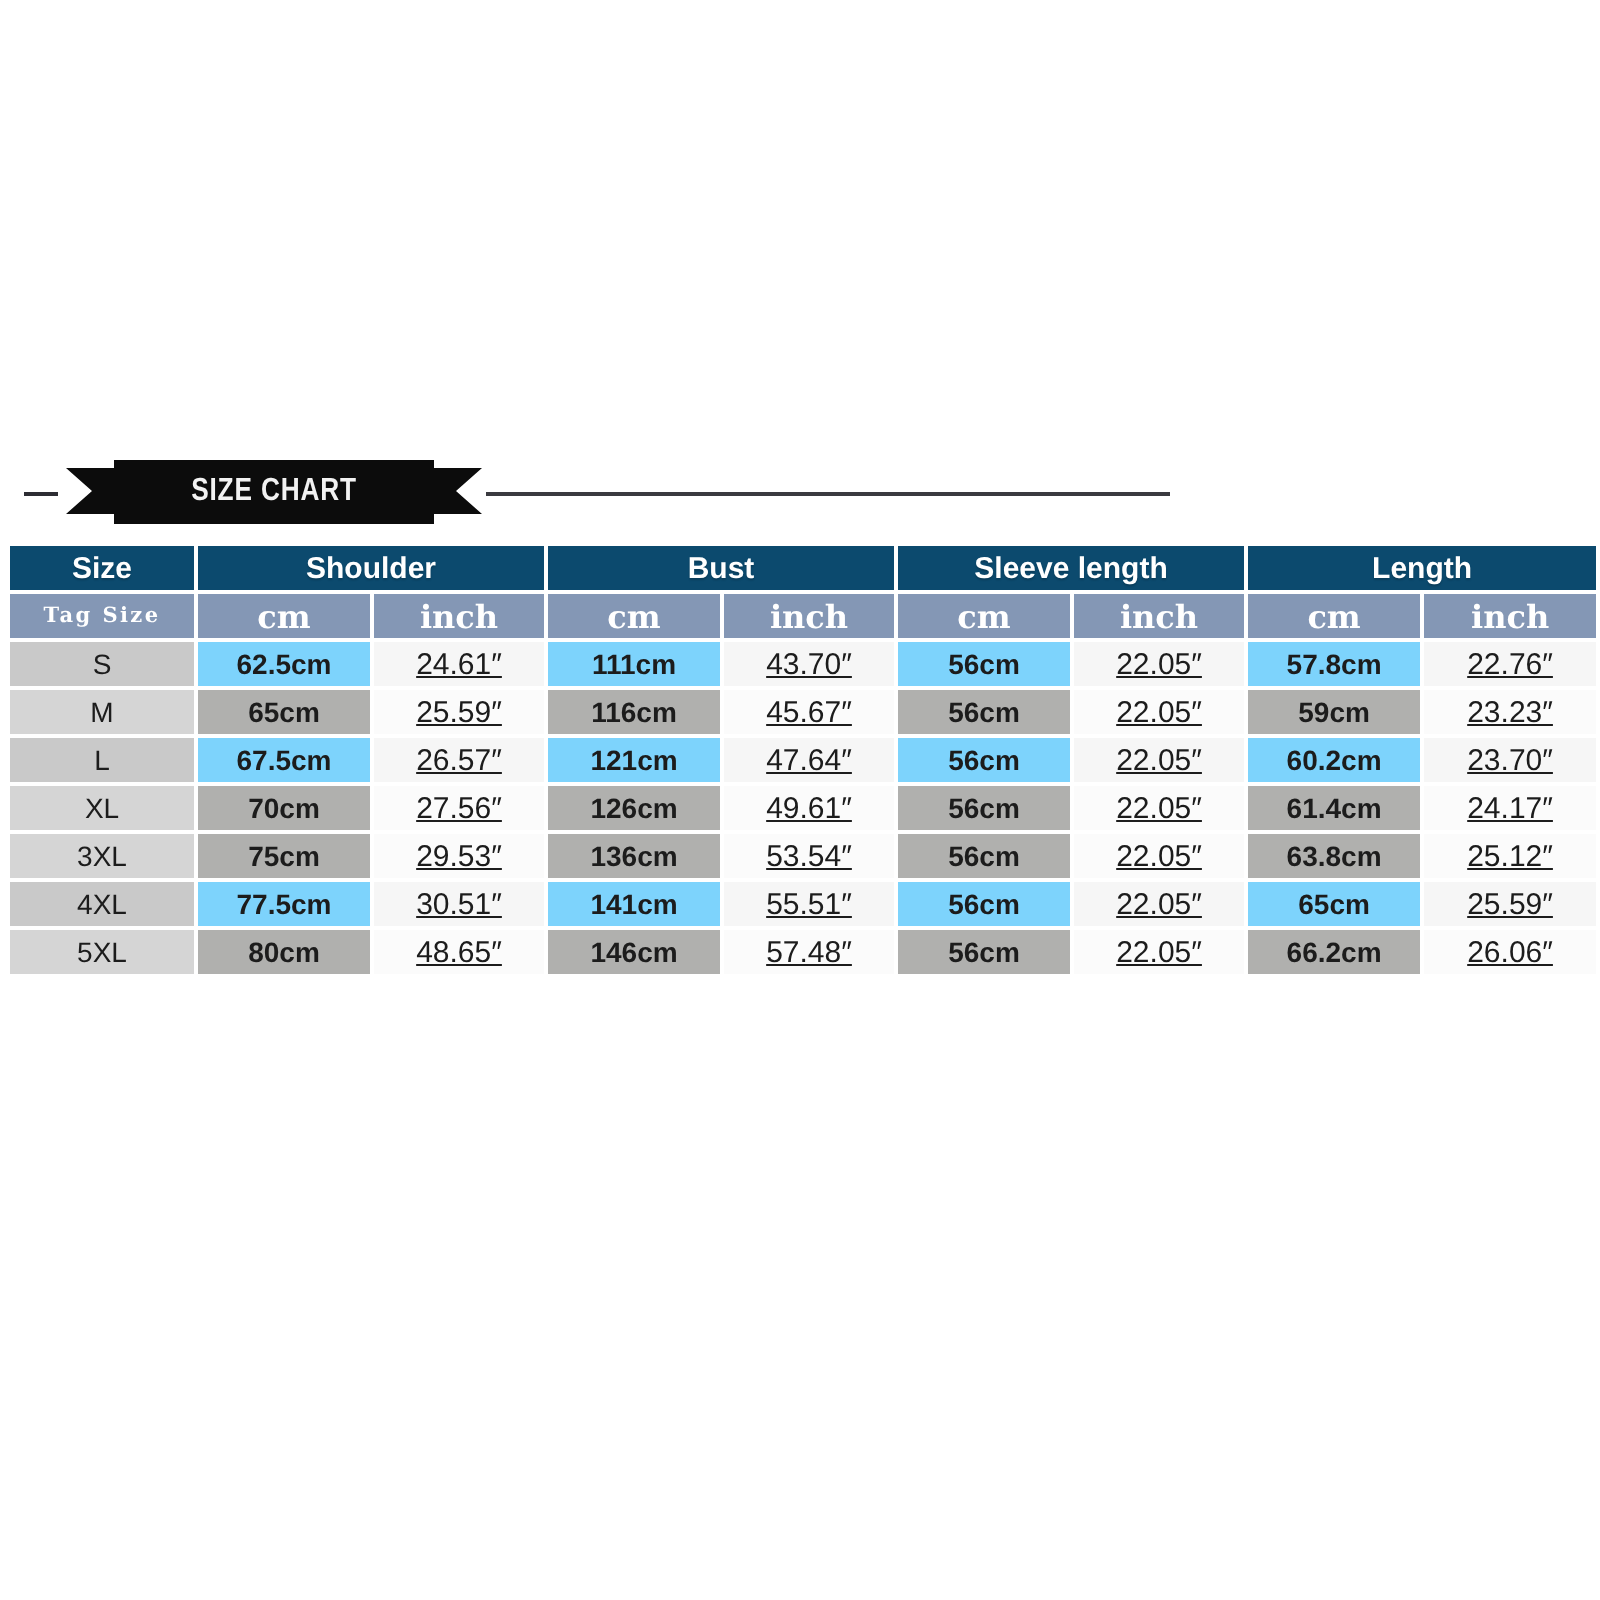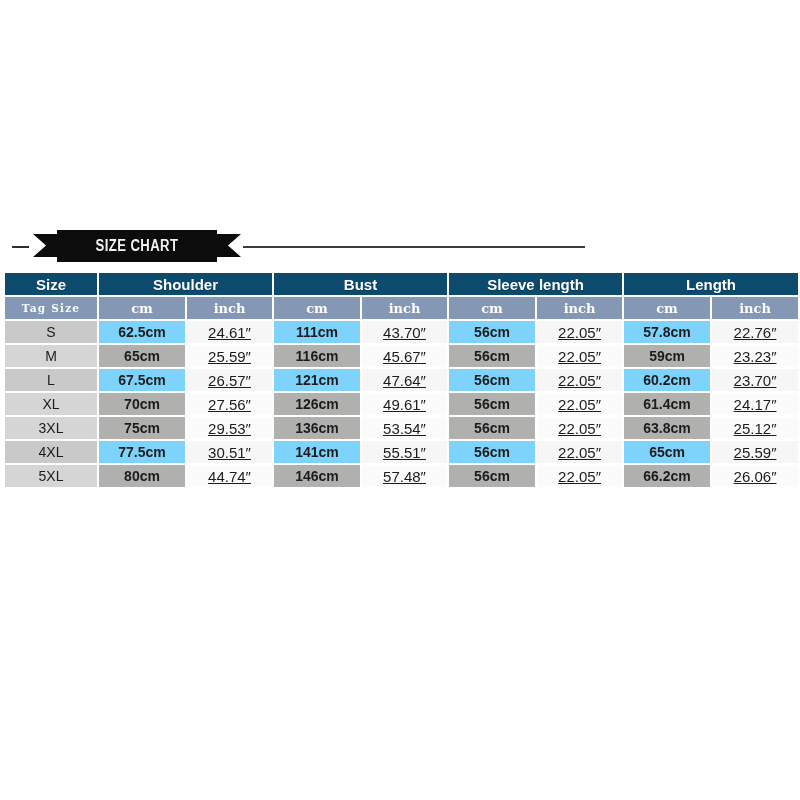--- a/index.html
+++ b/index.html
@@ -117,21 +117,21 @@
     color: #ffffff;
     font-size: 15px;
     font-weight: bold;
     height: 40px;
     text-shadow: 0 1px 1px rgba(0,0,0,0.18);
   }
   
   td.sub {
     background: #8497b5;
     color: #ffffff;
-    font-size: 13px;
+    font-size: 16px;
     font-weight: bold;
     height: 32px;
     font-family: "DejaVu Serif", "Liberation Serif", serif;
   }
   td.sub.tagsize {
     font-size: 10.5px;
     letter-spacing: 1.2px;
     margin-top: 34px;
   }
 
@@ -270,21 +270,21 @@
           <td class="c-cm">141cm</td>
           <td class="c-inch">55.51″</td>
           <td class="c-cm">56cm</td>
           <td class="c-inch">22.05″</td>
           <td class="c-cm">65cm</td>
           <td class="c-inch">25.59″</td>
         </tr>
         <tr class="alt">
           <td class="c-size">5XL</td>
           <td class="c-cm">80cm</td>
-          <td class="c-inch">44.74″</td>
+          <td class="c-inch">48.65″</td>
           <td class="c-cm">146cm</td>
           <td class="c-inch">57.48″</td>
           <td class="c-cm">56cm</td>
           <td class="c-inch">22.05″</td>
           <td class="c-cm">66.2cm</td>
           <td class="c-inch">26.06″</td>
         </tr>
       </tbody>
   </table>
 </div>

